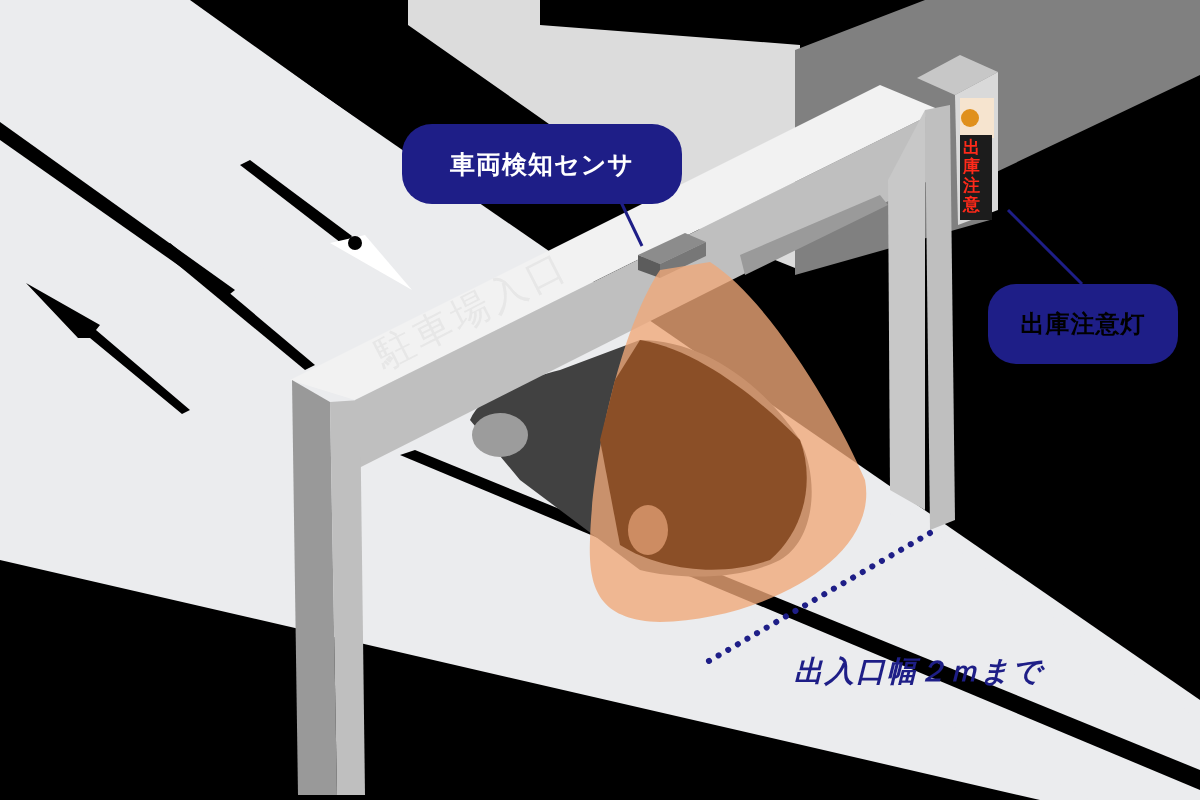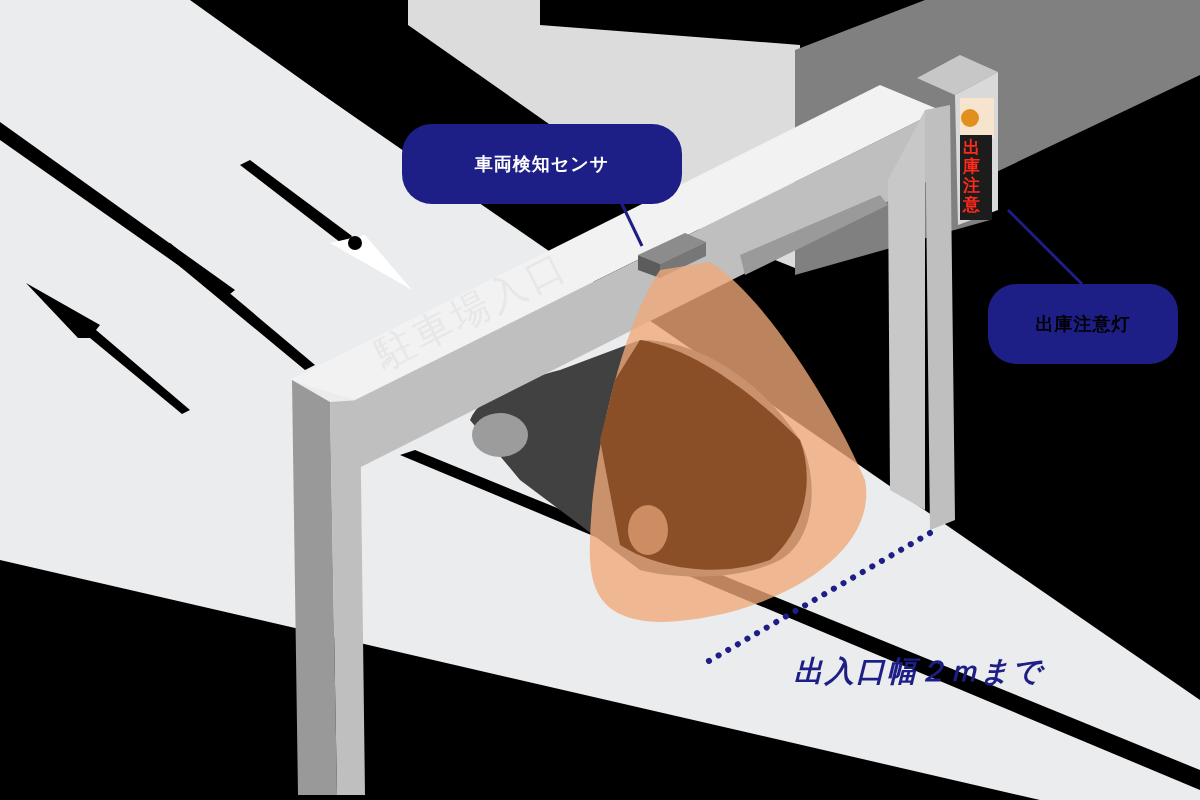--- a/index.html
+++ b/index.html
@@ -3,22 +3,22 @@
 <meta charset="utf-8">
 <style>
   html, body { margin: 0; padding: 0; background: #000; }
   body { width: 1200px; height: 800px; overflow: hidden; position: relative; font-family: "DejaVu Sans", sans-serif; }
   #scene { position: absolute; left: 0; top: 0; width: 1200px; height: 800px; }
   .callout {
     position: absolute; background: #1e1e87; border-radius: 30px;
     display: flex; align-items: center; justify-content: center;
     font-family: "DejaVu Sans", sans-serif; font-weight: bold; letter-spacing: 1px;
   }
-  #sensor-callout { left: 402px; top: 124px; width: 280px; height: 80px; color: #ffffff; font-size: 18px; }
-  #light-callout { left: 988px; top: 284px; width: 190px; height: 80px; color: #000000; font-size: 18px; border-radius: 28px; }
+  #sensor-callout { left: 402px; top: 124px; width: 280px; height: 80px; color: #ffffff; font-size: 25px; }
+  #light-callout { left: 988px; top: 284px; width: 190px; height: 80px; color: #000000; font-size: 24px; border-radius: 28px; }
   #width-caption { position: absolute; left: 794px; top: 652px; color: #1e1e87; font-size: 29px; font-weight: bold; letter-spacing: 2px; font-style: italic; }
   #gate-sign { position: absolute; left: 390px; top: 330px; color: #e6e6e6; font-size: 38px; font-family: "DejaVu Sans", sans-serif; transform: rotate(-27deg); transform-origin: left bottom; letter-spacing: 4px; opacity: 0.9; }
   #led-text { position: absolute; left: 963px; top: 138px; width: 22px; color: #ff2a1a; font-size: 17px; font-weight: bold; line-height: 19px; text-align: left; word-break: break-all; }
 </style>
 </head>
 <body>
 
 <svg id="scene" viewBox="0 0 1200 800" xmlns="http://www.w3.org/2000/svg">
 
   <rect x="0" y="0" width="1200" height="800" fill="#000"></rect>

